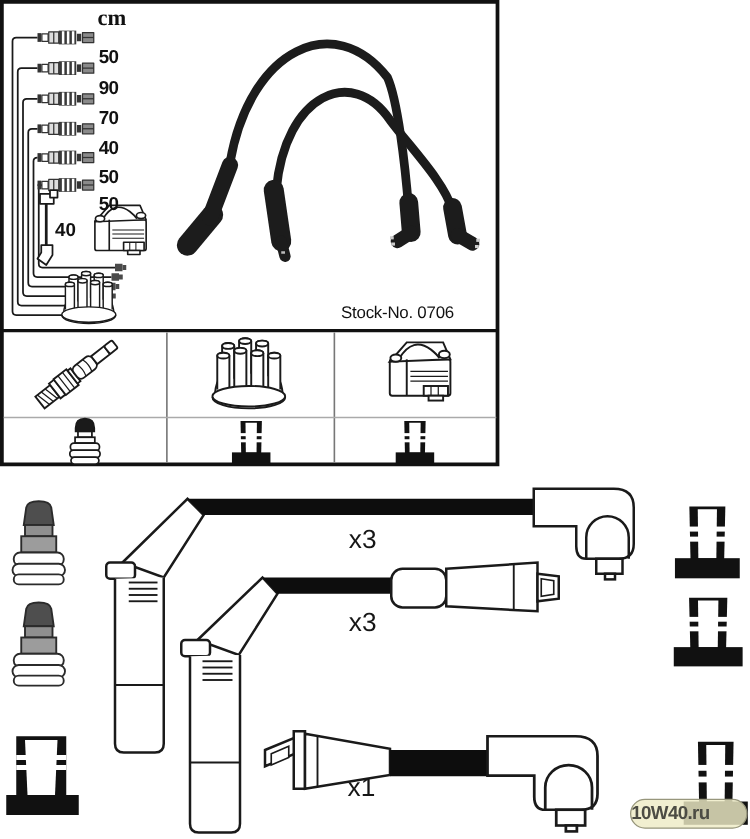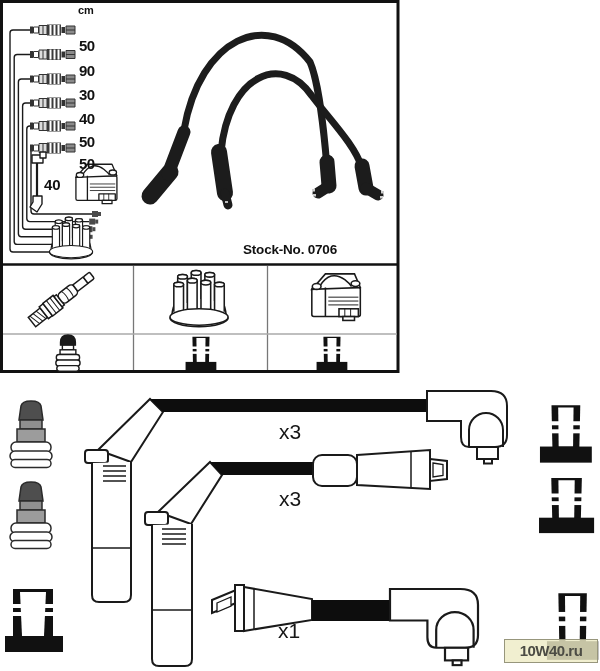--- a/index.html
+++ b/index.html
@@ -3,29 +3,29 @@
 <meta charset="utf-8">
 <style>
   html,body{margin:0;padding:0;background:#fff;}
   #stage{
     position:relative;width:600px;height:671px;background:#ffffff;overflow:hidden;
     font-family:"Liberation Sans",sans-serif;color:#111;
   }
   .abs{position:absolute;}
   svg{display:block;}
   .len-label{width:30px;text-align:left;font-size:15px;font-weight:700;letter-spacing:-0.5px;margin-top:16px;}
-  .unit-label{font-size:11px;font-weight:700;}
+  .unit-label{font-size:18px;font-weight:700;font-family:Liberation Serif, serif;}
   .count-label{font-size:21px;font-weight:500;color:#161616;}
   .code-label{width:150px;text-align:right;font-size:18px;font-weight:700;letter-spacing:-0.3px;}
-  .stock-label{width:150px;text-align:left;font-size:13.5px;font-weight:700;letter-spacing:-0.2px;}
+  .stock-label{width:150px;text-align:center;font-size:13.5px;font-weight:400;letter-spacing:-0.2px;}
   .coilwire-label{font-size:15px;font-weight:700;}
   #watermark{
     left:504px;top:639px;width:92px;height:22px;z-index:3;
-    background:rgba(238,236,198,0.82);border:1px solid #97967c;border-radius:0;
-    font-size:15px;font-weight:700;color:#4c4c44;text-align:center;line-height:22px;
+    background:rgba(238,236,198,0.82);border:1px solid #97967c;border-radius:12px;
+    font-size:15px;font-weight:700;color:#4c4c44;line-height:22px;
     letter-spacing:-0.5px;
   }
   #drawing{left:0;top:0;z-index:1;}
   .txt{z-index:2;}
 </style>
 </head>
 <body>
 
 <div id="stage">
 
@@ -277,21 +277,21 @@
       <use href="#sym-term" transform="translate(539,404) scale(0.96,1.15)"></use>
       <use href="#sym-term" transform="translate(538,477) scale(1.02,1.1)"></use>
       <use href="#sym-term" transform="translate(546,592) scale(0.95,1.33)"></use>
     </g>
   </svg>
 
   <div class="abs txt unit-label" style="left:78px;top:4px;">cm</div>
 
   <div class="abs txt len-label" style="left:79px;top:21px;">50</div>
   <div class="abs txt len-label" style="left:79px;top:46px;">90</div>
-  <div class="abs txt len-label" style="left:79px;top:70px;">30</div>
+  <div class="abs txt len-label" style="left:79px;top:70px;">70</div>
   <div class="abs txt len-label" style="left:79px;top:94px;">40</div>
   <div class="abs txt len-label" style="left:79px;top:117px;">50</div>
   <div class="abs txt len-label" style="left:79px;top:139px;">50</div>
 
   <div class="abs txt coilwire-label" style="left:44px;top:176px;">40</div>
 
   <div class="abs txt stock-label" style="left:243px;top:242px;">Stock-No. 0706</div>
 
   <div class="abs txt count-label" style="left:279px;top:420px;">x3</div>
   <div class="abs txt count-label" style="left:279px;top:487px;">x3</div>

